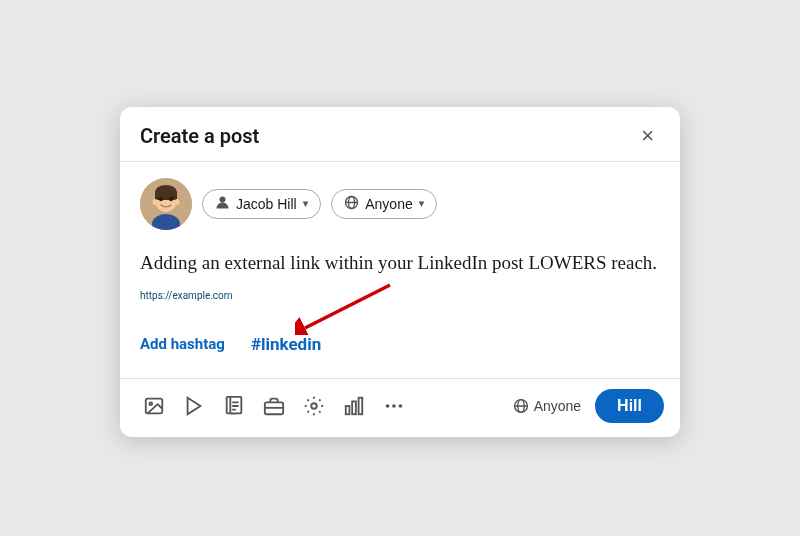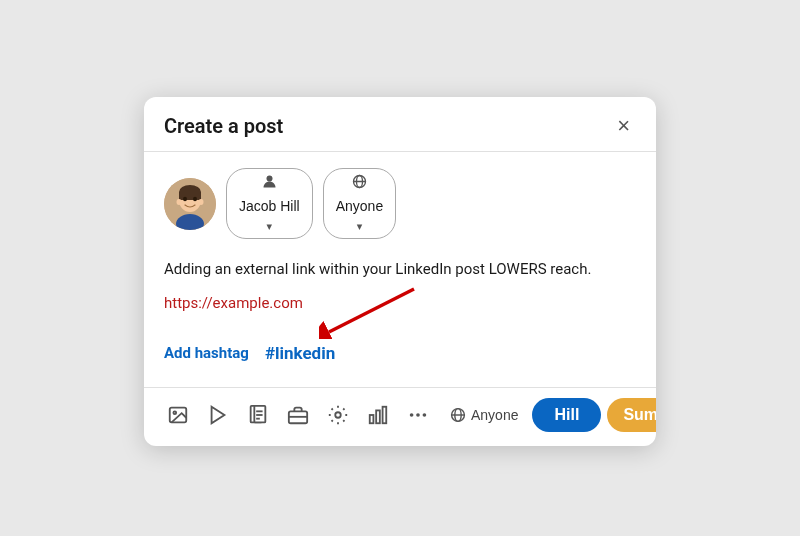--- a/index.html
+++ b/index.html
@@ -8,21 +8,21 @@
       display: flex;
       align-items: center;
       justify-content: center;
       width: 800px;
       height: 536px;
       font-family: -apple-system, BlinkMacSystemFont, 'Segoe UI', Roboto, sans-serif;
     }
     .modal {
       background: #ffffff;
       border-radius: 12px;
-      width: 512px;
+      width: 560px;
       box-shadow: 0 4px 24px rgba(0,0,0,0.18);
       overflow: hidden;
       margin-top: 7px;
     }
     .modal-header {
       display: flex;
       align-items: center;
       justify-content: space-between;
       padding: 16px 20px 12px 20px;
       border-bottom: 1px solid #e0e0e0;
@@ -71,56 +71,56 @@
       align-items: center;
       gap: 6px;
       border: 1.5px solid #aaa;
       border-radius: 20px;
       padding: 5px 12px;
       background: #fff;
       cursor: pointer;
       font-size: 14px;
       font-weight: 500;
       color: #1a1a1a;
-      flex-direction: column;
     }
     .pill-icon {
       font-size: 15px;
       color: #555;
     }
     .chevron {
       font-size: 11px;
       color: #555;
     }
     .post-content {
       min-height: 80px;
       padding: 4px 0 8px 0;
     }
     .reach-warning {
-      font-size: 15px;
+      font-size: 19px;
       color: #1a1a1a;
       margin-bottom: 14px;
       line-height: 1.4;
+      font-family: Liberation Serif, serif;
     }
     .url-row {
       display: flex;
       align-items: center;
       gap: 18px;
       margin-bottom: 10px;
       position: relative;
     }
     .url-text {
-      font-size: 15px;
-      color: #b91c1c;
+      font-size: 10px;
+      color: #0c4a6e;
     }
     
     .hashtag-row {
       display: flex;
       align-items: center;
-      gap: 16px;
+      gap: 26px;
       margin-bottom: 8px;
       padding-top: 8px;
     }
     .add-hashtag {
       font-size: 15px;
       font-weight: 700;
       color: #0a66c2;
       cursor: pointer;
     }
     .hashtag-link {
@@ -332,15 +332,14 @@
       <svg width="16" height="16" viewBox="0 0 20 20" fill="none" stroke="#555" stroke-width="1.8">
           <circle cx="10" cy="10" r="8"></circle>
           <ellipse cx="10" cy="10" rx="4" ry="8"></ellipse>
           <line x1="2" y1="10" x2="18" y2="10"></line>
         </svg>
       <span>Anyone</span>
     </button>
 
     <button class="post-btn">Hill</button>
 
-    <button class="sum-btn">Sum</button>
   </div>
 </div>
 
 </body></html>

